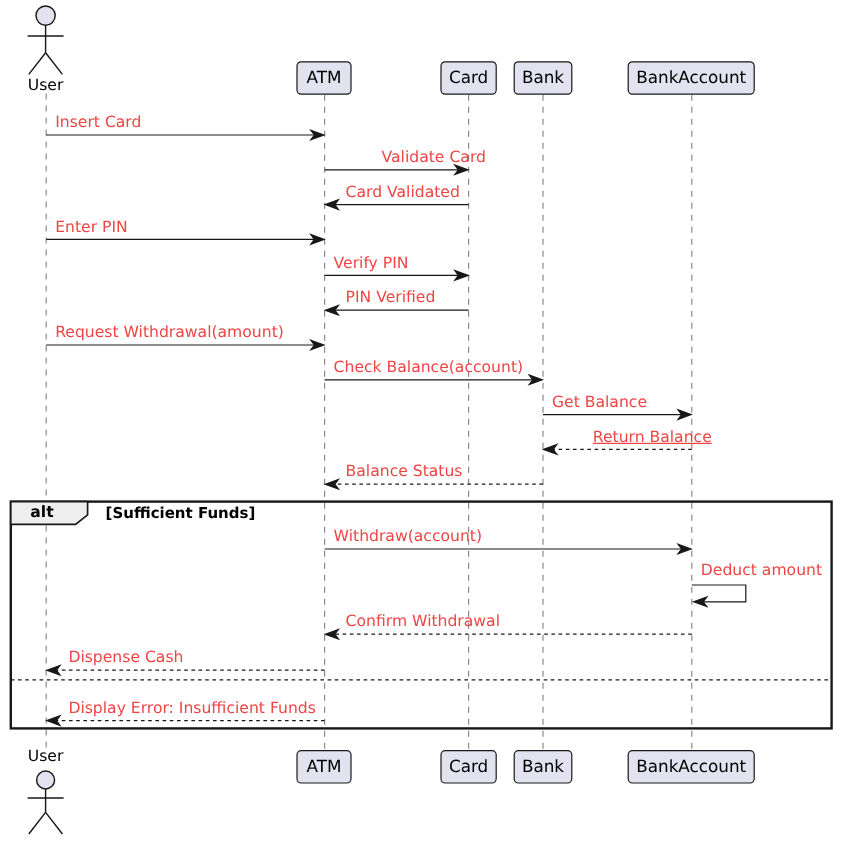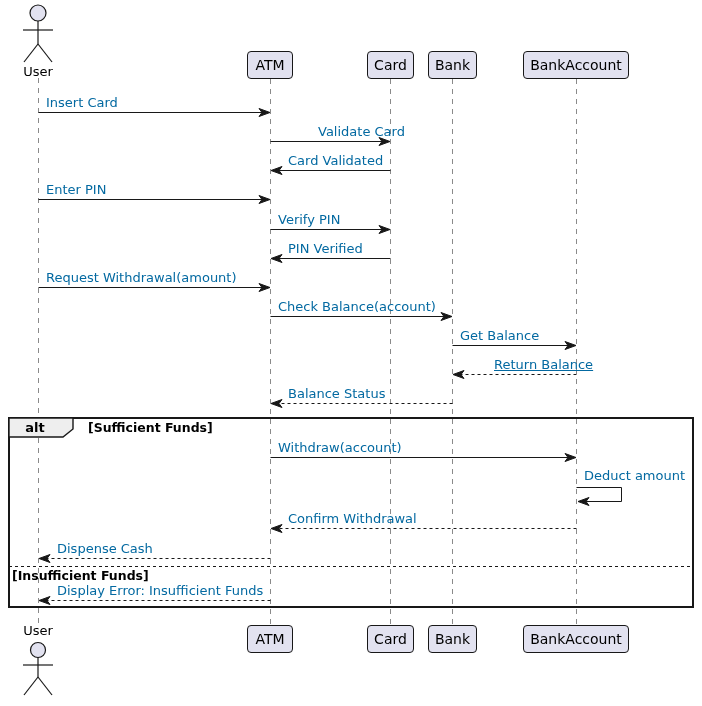--- a/index.html
+++ b/index.html
@@ -6,21 +6,21 @@
   .canvas{
     position:relative;width:702px;height:706px;background:#ffffff;
     font-family:"DejaVu Sans", sans-serif;color:#121212;overflow:hidden;
   }
   .layer{position:absolute;left:0;top:0;}
   .pbox{
     position:absolute;height:26px;background:#E2E2F0;border:1px solid #181818;
     border-radius:4px;display:flex;align-items:center;justify-content:center;
     font-size:14px;color:#000;box-sizing:content-box;
   }
-  .msg{position:absolute;font-size:13px;line-height:16px;white-space:nowrap;color:#0369a1;}
+  .msg{position:absolute;font-size:13px;line-height:16px;white-space:nowrap;color:#ef4444;}
   .alt-op{position:absolute;font-size:13px;font-weight:bold;color:#000;width:54px;text-align:center;}
   .cond{position:absolute;font-size:12.5px;font-weight:bold;color:#000;white-space:nowrap;}
   .actor-label{position:absolute;font-size:13px;color:#000;transform:translateX(-50%);white-space:nowrap;}
 </style>
 </head>
 <body>
 
 <div class="canvas">
 
   <svg class="layer" width="702" height="706" viewBox="0 0 702 706">
@@ -151,15 +151,14 @@
   <div class="msg" style="left:494px;top:357px;text-decoration:underline;">Return Balance</div>
   <div class="msg" style="left:288px;top:386px;">Balance Status</div>
   <div class="msg" style="left:278px;top:440px;">Withdraw(account)</div>
   <div class="msg" style="left:584px;top:468px;">Deduct amount</div>
   <div class="msg" style="left:288px;top:511px;">Confirm Withdrawal</div>
   <div class="msg" style="left:57px;top:541px;">Dispense Cash</div>
   <div class="msg" style="left:57px;top:583px;">Display Error: Insufficient Funds</div>
 
   <div class="alt-op" style="left:8px;top:420px;">alt</div>
   <div class="cond" style="left:88px;top:420px;">[Sufficient Funds]</div>
-  <div class="cond" style="left:12px;top:568px;">[Insufficient Funds]</div>
 
 </div>
 
 </body></html>

